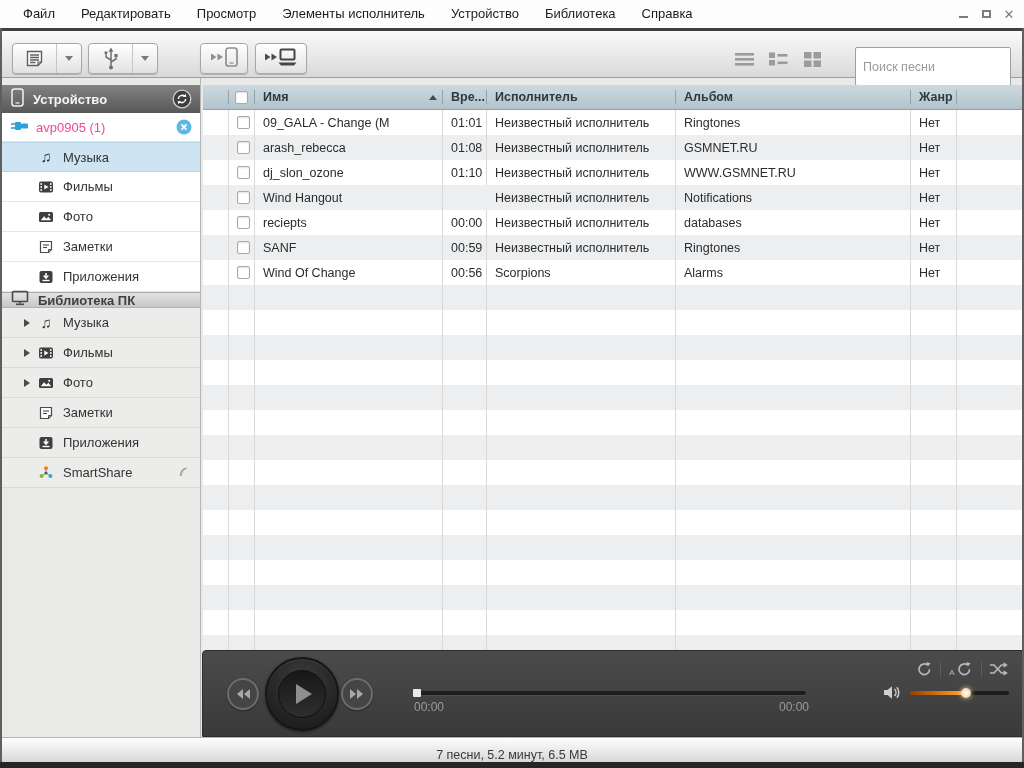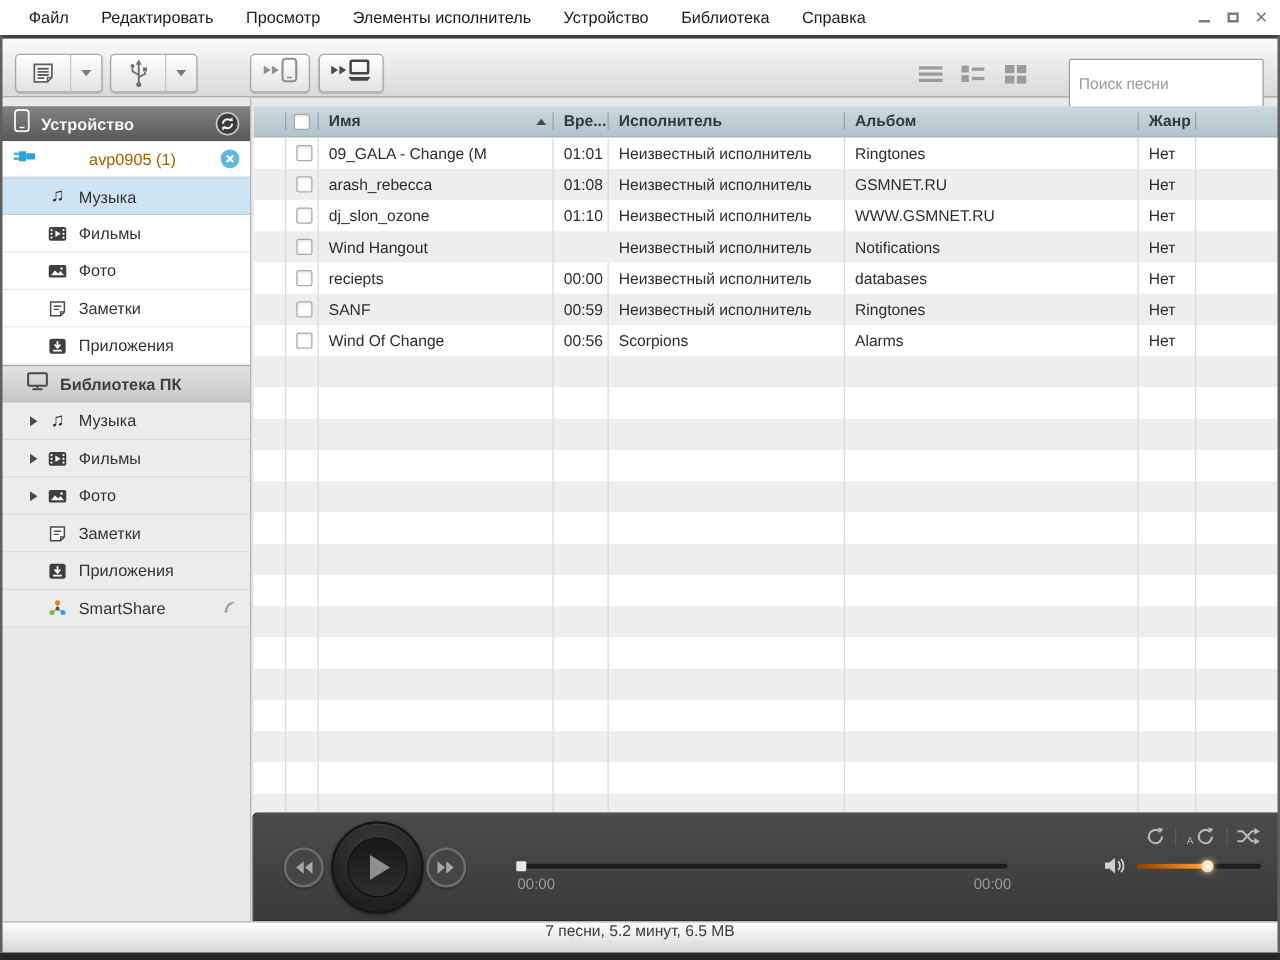--- a/index.html
+++ b/index.html
@@ -31,30 +31,30 @@
   .view-icon { position:absolute; top:19px; width:24px; height:17px; display:flex; align-items:center; justify-content:center; cursor:pointer; }
   .search-box { position:absolute; top:16px; right:13px; width:156px; height:39px; border:1px solid #9aa0a6; border-radius:2px; background:#fff; padding:0 7px; font-size:12.5px; color:#444; font-family:"Liberation Sans","DejaVu Sans",sans-serif; }
   .search-box::placeholder { color:#9a9a9a; }
 
   
   .sidebar { position:absolute; top:78px; left:0; width:201px; height:659px; background:#e9e9e8; border-right:1px solid #b5b5b5; display:flex; flex-direction:column; }
   .side-gap { height:7px; }
   .dev-header { height:28px; background:linear-gradient(#828282,#585858); display:flex; align-items:center; padding:0 8px 0 11px; }
   .dev-header .hdr-label { color:#f5f5f5; font-size:13px; font-weight:bold; margin-left:9px; flex:1; }
   .dev-row { height:29px; background:#fff; border-bottom:1px solid #e2e2e2; display:flex; align-items:center; padding:0 8px 0 10px; cursor:pointer; }
-  .dev-row .dev-label { color:#a16207; font-size:13px; margin-left:7px; flex:1;text-align:center; }
+  .dev-row .dev-label { color:#ec4899; font-size:13px; margin-left:7px; flex:1; }
   .sitem { height:30px; display:flex; align-items:center; padding-left:24px; cursor:pointer; font-size:13px; color:#333; }
   .sitem.dev { background:#fff; border-bottom:1px solid #e6e6e6; }
   .sitem.lib { background:#ececeb; border-bottom:1px solid #dadada; }
   .sitem.sel { background:#cfe4f3; border-top:1px solid #b9d6e9; border-bottom:1px solid #b9d6e9; }
   .tri-slot { width:14px; display:flex; align-items:center; }
   .tri { width:0; height:0; border-top:4px solid transparent; border-bottom:4px solid transparent; border-left:6px solid #4a4a4a; }
   .sicon { width:16px; height:16px; display:flex; align-items:center; justify-content:center; margin-right:9px; }
   .slabel { flex:1; }
-  .lib-header { height:30px; background:linear-gradient(#e2e2e2,#c7c7c7); border-top:1px solid #aaa; border-bottom:1px solid #b2b2b2; display:flex; align-items:center; padding-left:21px; }
+  .lib-header { height:16px; background:linear-gradient(#e2e2e2,#c7c7c7); border-top:1px solid #aaa; border-bottom:1px solid #b2b2b2; display:flex; align-items:center; padding-left:11px; }
   .lib-header .hdr-label { color:#3f3f3f; font-size:13px; font-weight:bold; margin-left:9px; }
   .side-fill { flex:1; background:#e9e9e8; }
   .wireless { margin-right:10px; }
 
   
   .table-area { position:absolute; top:85px; left:203px; width:821px; height:565px; background:#fff; }
   .thead { height:25px; background:linear-gradient(#ccd9e0,#b3c3cc); border-bottom:1px solid #8fa0aa; display:flex; }
   .th { position:relative; display:flex; align-items:center; padding-left:8px; font-size:12.5px; font-weight:bold; color:#2e3a42; cursor:pointer; }
   .th::after { content:""; position:absolute; right:0; top:5px; bottom:5px; width:1px; background:#93a3ad; }
   .th.no-sep::after { display:none; }
@@ -80,21 +80,21 @@
   .ptime.left { left:211px; } .ptime.right { left:566px; width:40px; text-align:right; }
   .mode-icon { position:absolute; top:9px; width:22px; height:18px; display:flex; align-items:center; justify-content:center; cursor:pointer; }
   .mode-divider { position:absolute; top:11px; width:1px; height:15px; background:#5e5e5e; }
   .mode-a { font-size:8px; color:#b8b8b8; margin-right:1px; align-self:flex-end; margin-bottom:1px; }
   .vol-speaker { position:absolute; left:679px; top:33px; cursor:pointer; }
   .vol-track { position:absolute; left:706px; top:40px; width:100px; height:4px; background:#1d1d1d; border-radius:2px; cursor:pointer; }
   .vol-fill { height:100%; background:linear-gradient(90deg,#8f4000,#e87f17 65%,#f9a93f); border-radius:2px; }
   .vol-handle { position:absolute; top:-3px; width:10px; height:10px; border-radius:50%; background:radial-gradient(#ffffff,#f3c489); box-shadow:0 0 5px #ffcf8d; }
 
   
-  .statusbar { position:absolute; top:737px; left:0; width:1024px; height:25px; background:linear-gradient(#fefefe,#d7d7d7); border-top:1px solid #b5b5b5; display:flex; align-items:flex-start; justify-content:center; font-size:12.5px; color:#3a3a3a; z-index:20; }
+  .statusbar { position:absolute; top:737px; left:0; width:1024px; height:25px; background:linear-gradient(#fefefe,#d7d7d7); border-top:1px solid #b5b5b5; display:flex; align-items:flex-end; justify-content:center; font-size:12.5px; color:#3a3a3a; z-index:20; }
   .bottom-strip { position:absolute; top:762px; left:0; width:1024px; height:6px; background:#262626; z-index:30; }
 </style>
 </head>
 <body>
 
 <div class="window">
   <div class="edge left"></div>
   <div class="edge right"></div>
 
   <div class="menubar">

